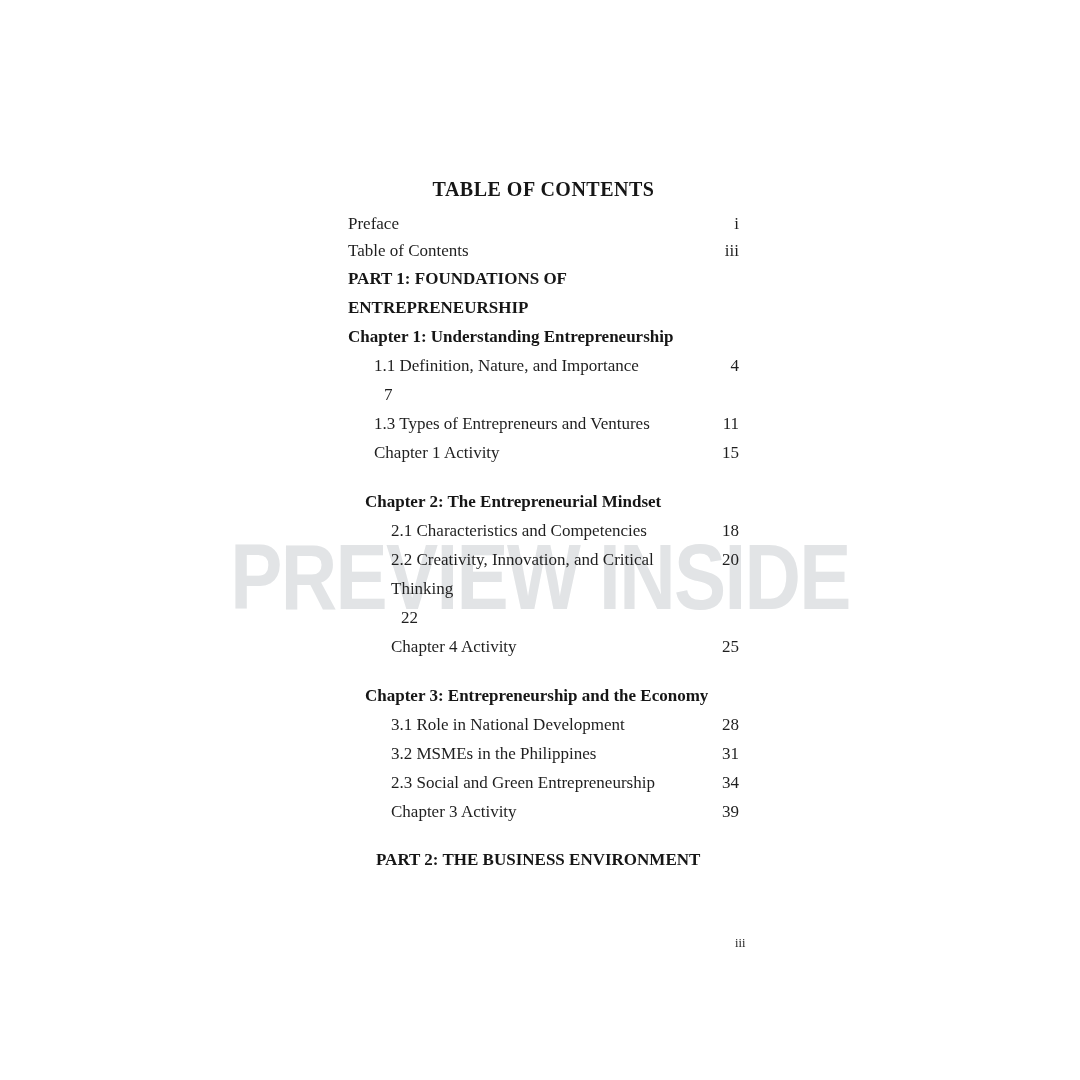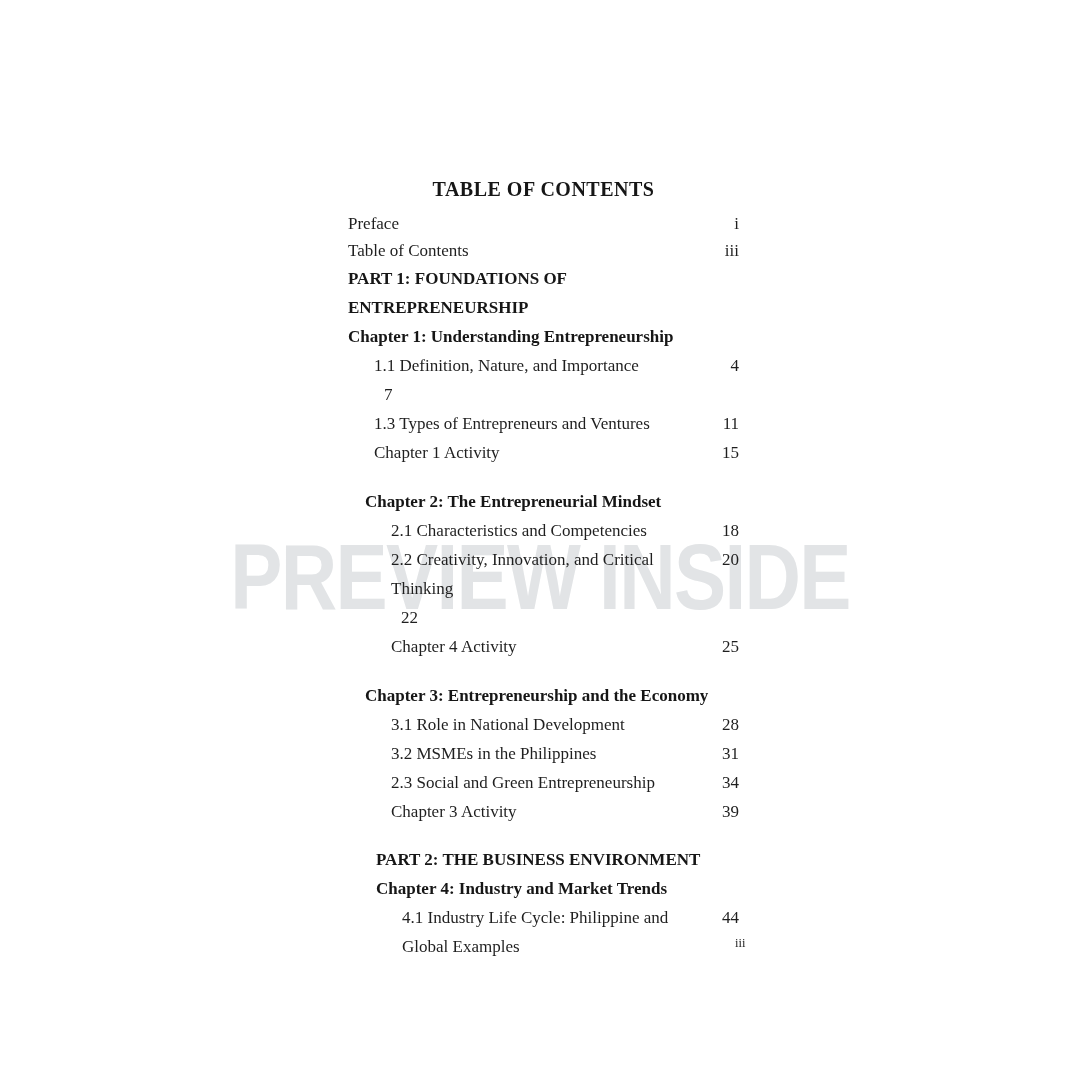--- a/index.html
+++ b/index.html
@@ -167,26 +167,19 @@
         <div class="row entry">
           <span>Chapter 3 Activity</span>
           <span class="pagenum">39</span>
         </div>
       </div>
     </div>
 
     <div class="part part-2">
       <div class="part-heading">PART 2: THE BUSINESS ENVIRONMENT</div>
 
-      <div class="chapter">
-        <div class="chapter-heading">Chapter 4: Industry and Market Trends</div>
-        <div class="row entry">
-          <span>4.1 Industry Life Cycle: Philippine and Global Examples</span>
-          <span class="pagenum">44</span>
-        </div>
-      </div>
     </div>
 
   </div>
 
   <div class="folio">iii</div>
 
 </div>
 
 </body></html>

